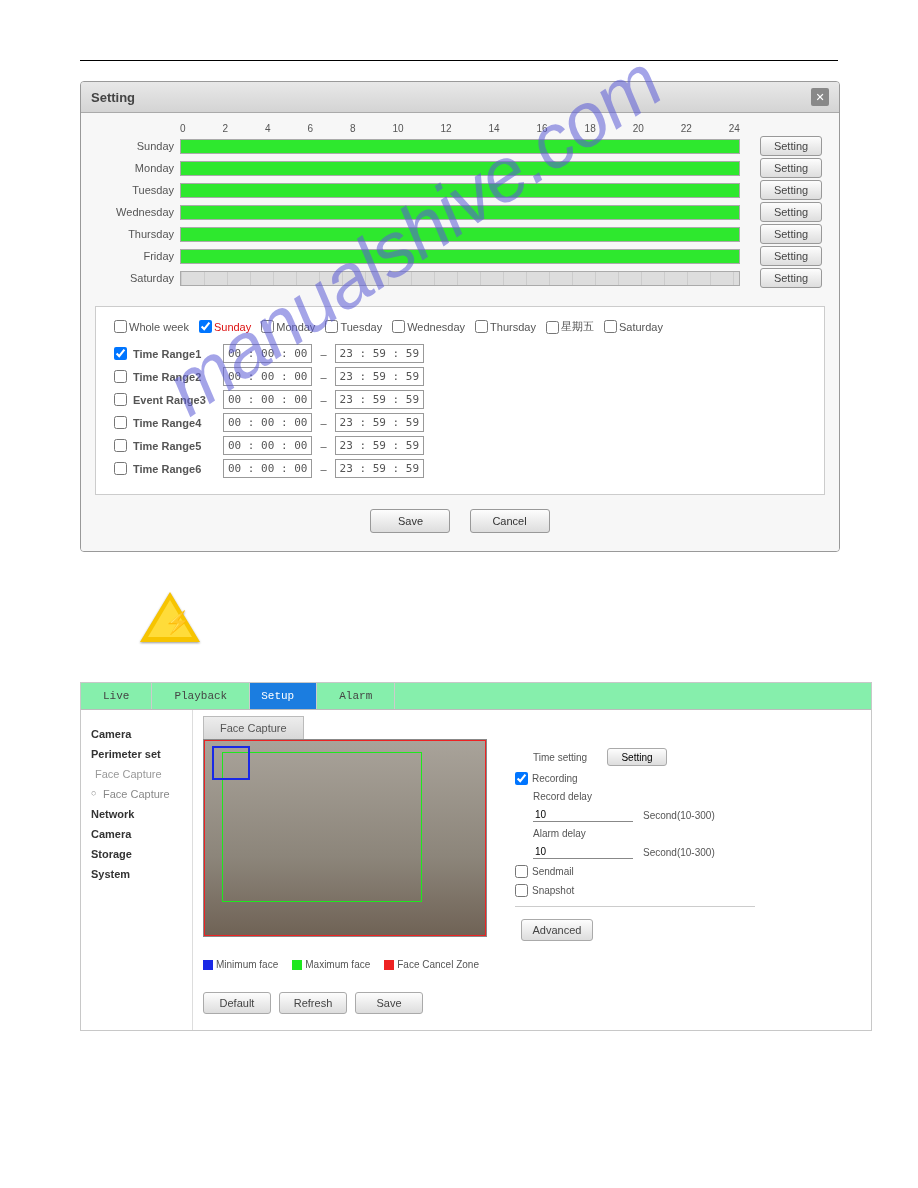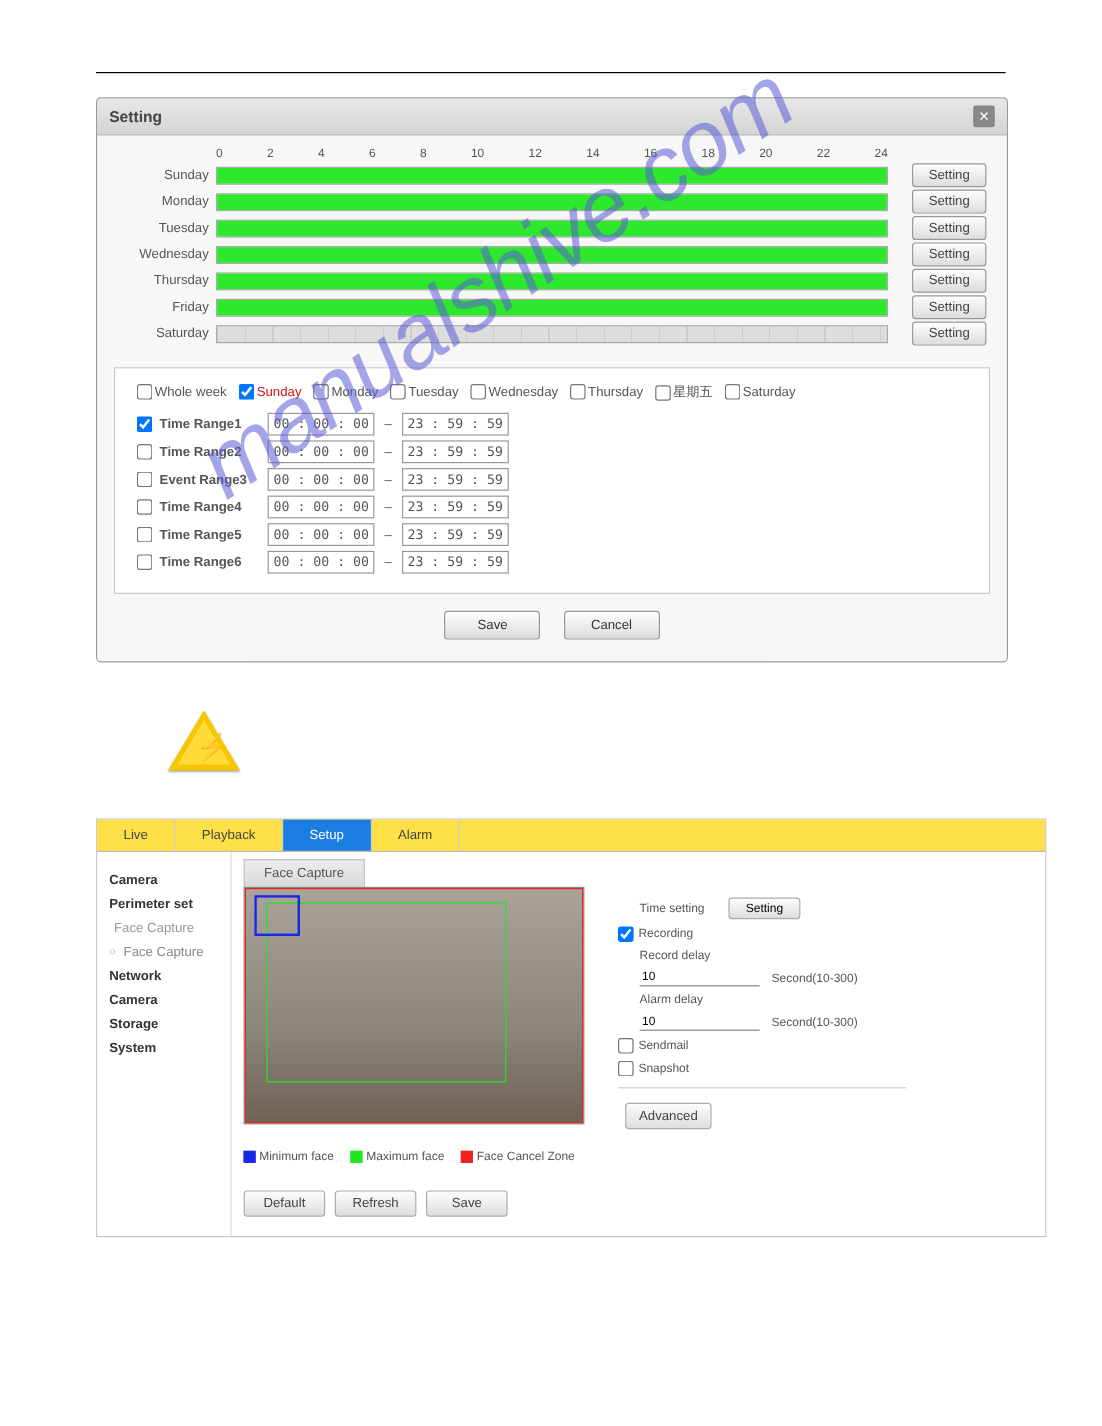--- a/index.html
+++ b/index.html
@@ -36,23 +36,23 @@
   .dlg-btn { width:80px; height:24px; background:linear-gradient(#fdfdfd,#ddd); border:1px solid #999; border-radius:3px; margin:0 8px; cursor:pointer; font-size:11px; color:#333; }
 
   
   .warn-block { margin: 40px 0 40px 60px; }
   .warn-tri { width:0; height:0; border-left:30px solid transparent; border-right:30px solid transparent; border-bottom:50px solid #f7c400; position:relative; filter: drop-shadow(0 1px 1px rgba(0,0,0,.4)); }
   .warn-tri::after { content:""; position:absolute; left:-22px; top:8px; width:0;height:0;border-left:22px solid transparent;border-right:22px solid transparent;border-bottom:37px solid #ffdc3a; }
   .warn-bolt { position:absolute; left:-6px; top:18px; color:#000; font-size:22px; z-index:2; }
 
   
   .app { border:1px solid #c8c8c8; width:792px; margin:0 auto; background:#fff; }
-  .tabbar { display:flex; background:#fde047; border-bottom:1px solid #bbb; }
+  .tabbar { display:flex; background:#86efac; border-bottom:1px solid #bbb;font-family:Liberation Mono, monospace; }
   .tabbar .tab { padding:7px 22px; font-size:11px; color:#444; border-right:1px solid #ccc; cursor:pointer; }
-  .tabbar .tab.active { background:#1b7de0; color:#fff; }
+  .tabbar .tab.active { background:#1b7de0; color:#fff;padding-left:11px; }
   .app-body { display:flex; min-height:260px; }
   .sidebar { width:112px; padding:14px 10px; border-right:1px solid #ddd; }
   .sidebar .item { font-size:11px; color:#333; font-weight:bold; padding:4px 0; cursor:pointer; }
   .sidebar .sub { font-weight:normal; color:#999; padding-left:4px; }
   .sidebar .sel { color:#888; padding-left:12px; font-weight:normal; position:relative; }
   .sidebar .sel::before { content:"○"; position:absolute; left:0; font-size:9px; }
 
   .main { flex:1; padding:0 10px 16px 10px; }
   .subtab { display:inline-block; background:linear-gradient(#ededed,#d8d8d8); border:1px solid #bbb; border-bottom:none; padding:5px 16px; font-size:11px; color:#555; margin-top:6px; }
   .preview-row { display:flex; gap:28px; align-items:flex-start; }

